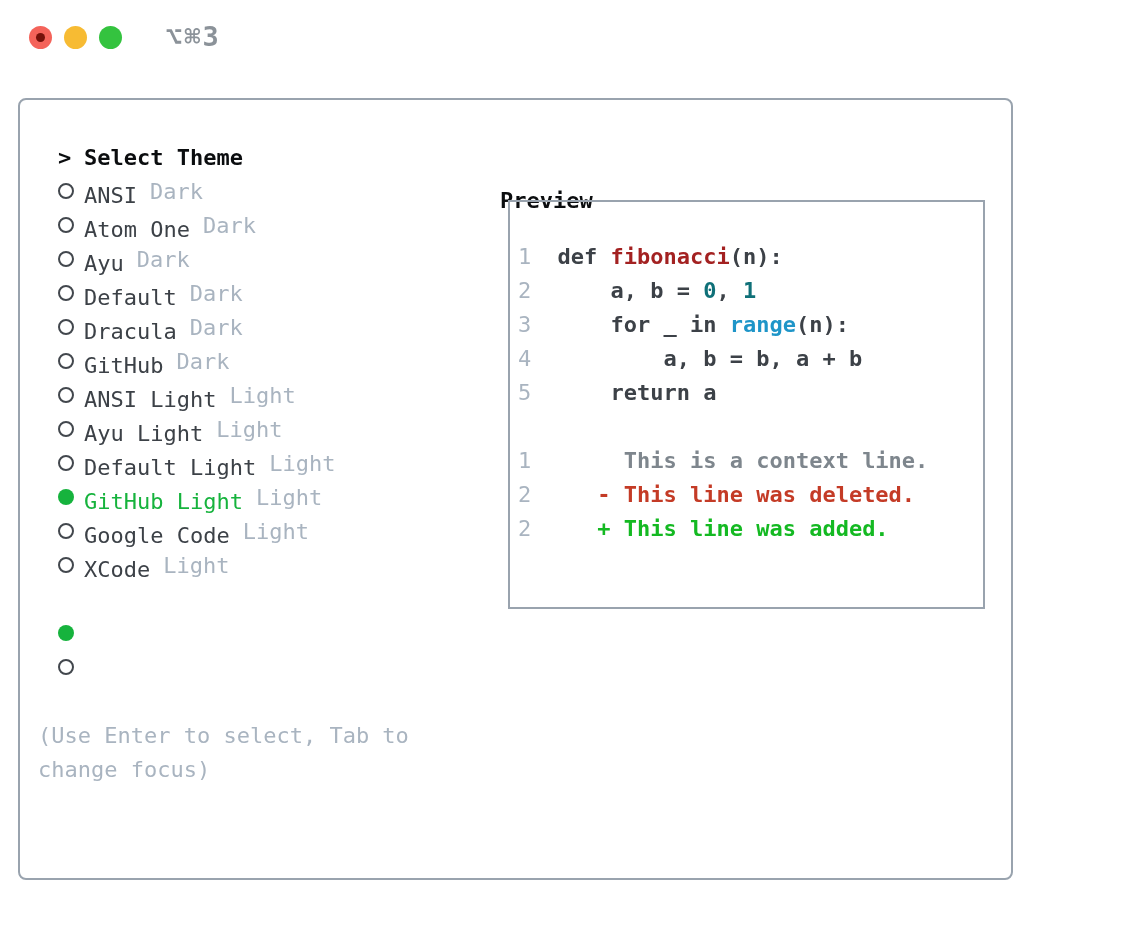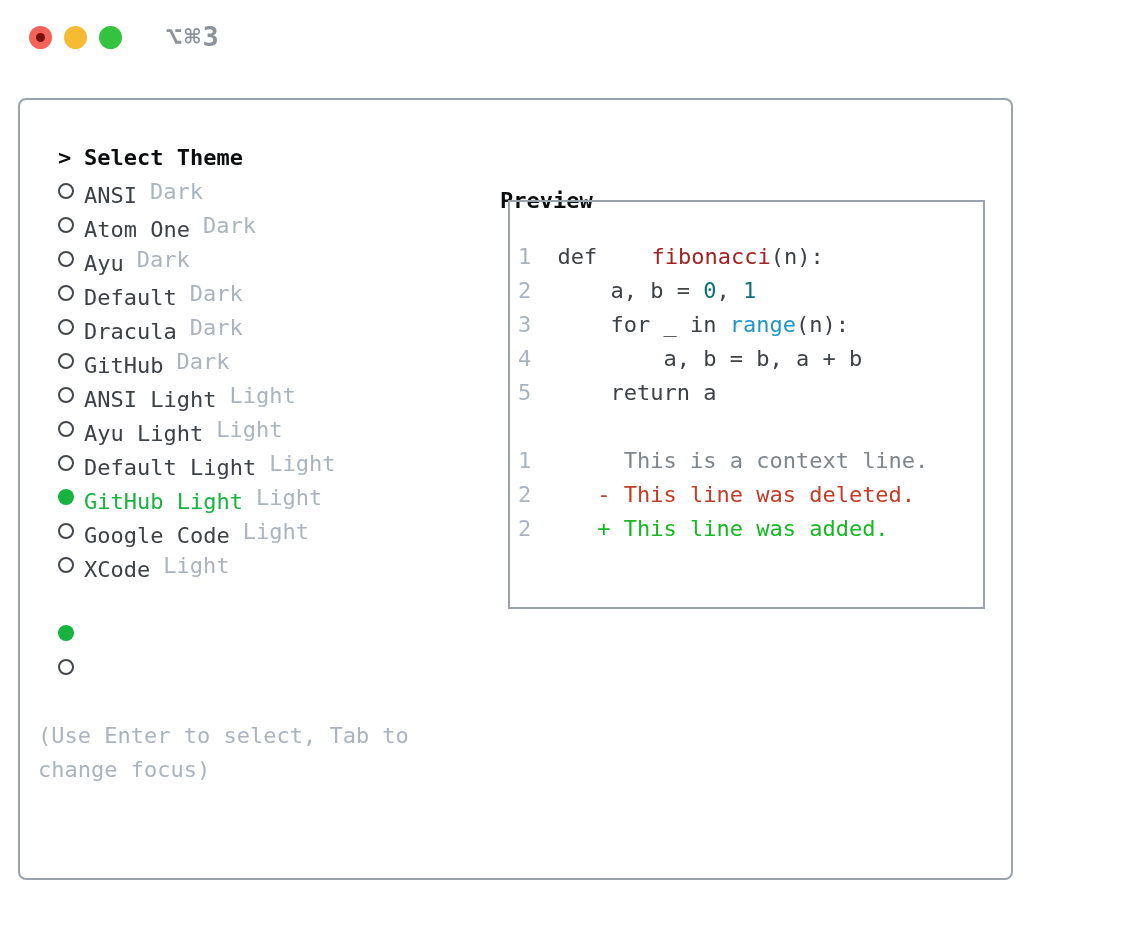--- a/index.html
+++ b/index.html
@@ -59,23 +59,23 @@
   .preview-box {
     position: absolute; left: 488px; top: 100px;
     width: 477px; height: 409px;
     box-sizing: border-box;
     border: 2px solid var(--border);
     padding: 38px 0 0 8px;
     overflow: hidden;
   }
   .pline { height: 34px; line-height: 34px; font-size: 22px; white-space: pre; display: flex; }
   .lnum { color: var(--muted); width: 13px; flex: none; }
-  .seg { white-space: pre; }
+  .seg { white-space: pre; font-weight: bold; }
   .seg.code     { color: var(--text); }
-  .seg.function { color: var(--function); margin-left: 41px; }
+  .seg.function { color: var(--function); }
   .seg.number   { color: var(--number); }
   .seg.builtin  { color: var(--builtin); }
   .seg.context  { color: var(--context); }
   .seg.deleted  { color: var(--deleted); }
   .seg.added    { color: var(--added); }
 </style>
 </head>
 <body>
 
 <div class="window">

